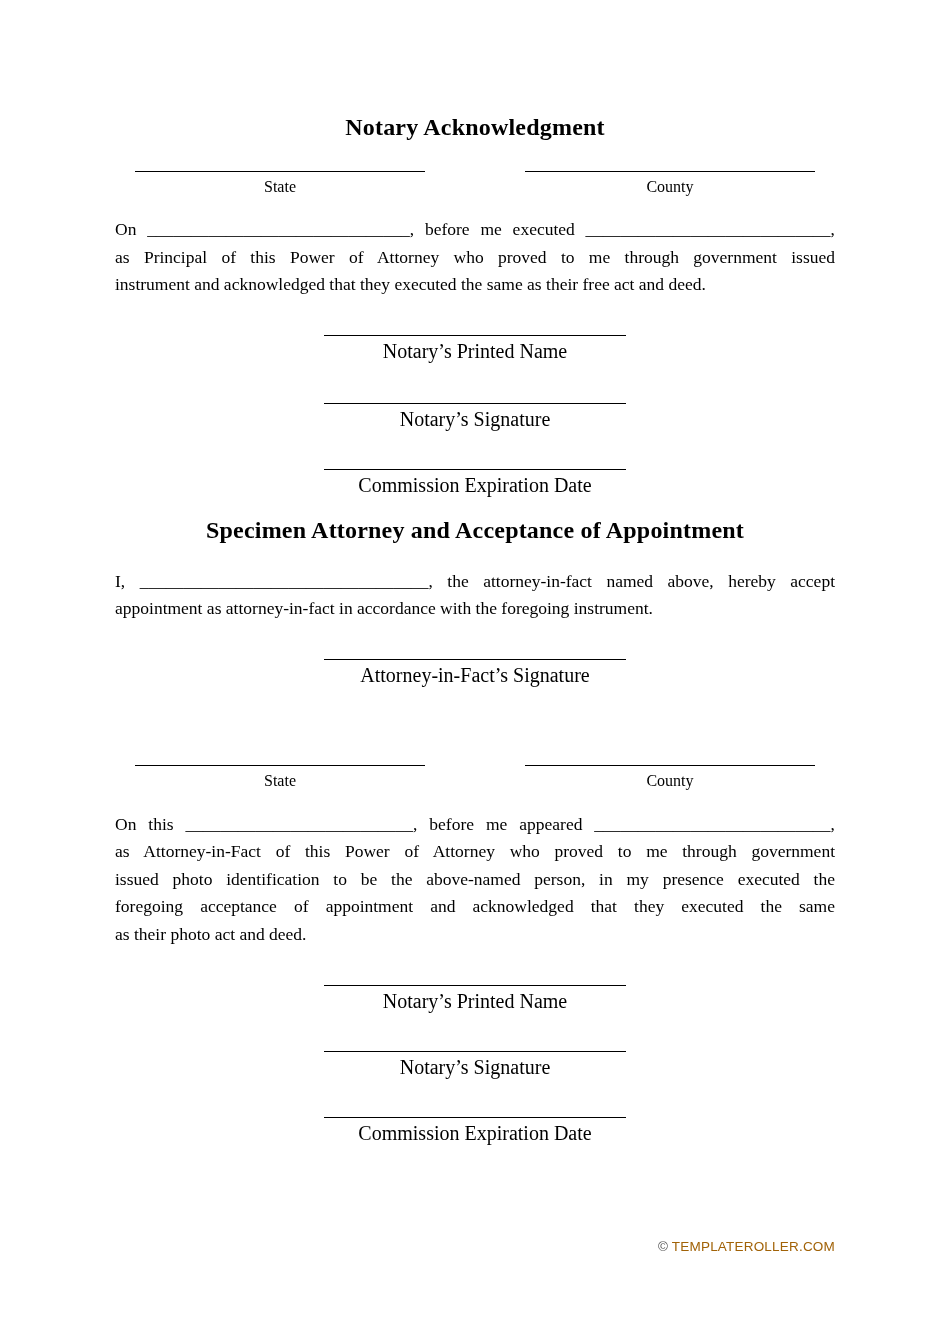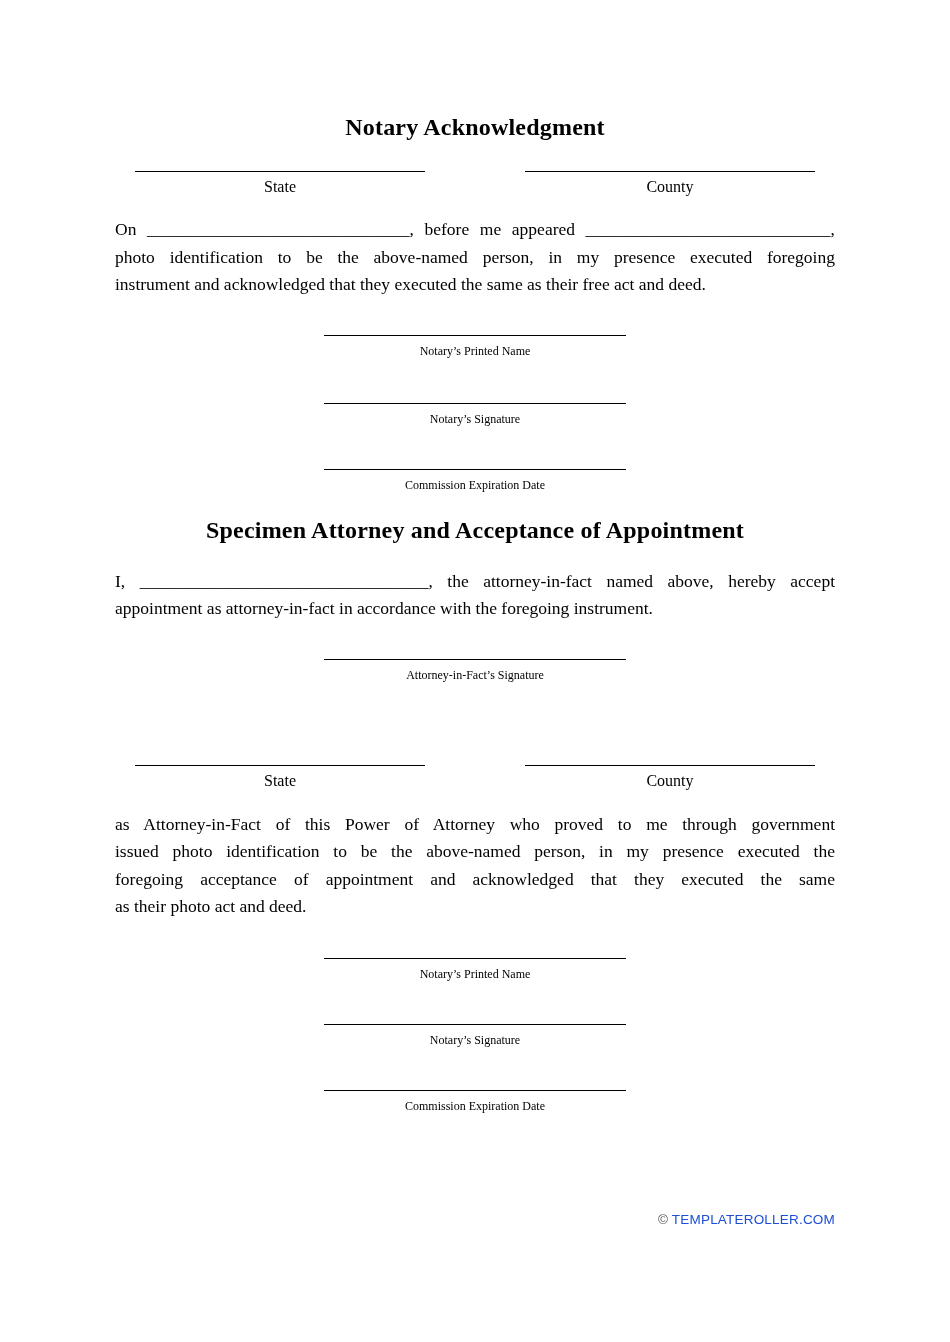--- a/index.html
+++ b/index.html
@@ -63,21 +63,21 @@
   .sig-block {
     width: 302px;
     margin: 0 auto;
   }
   .sig-block.mt36 { margin-top: 36px; }
   .sig-block.mt42 { margin-top: 42px; }
   .sig-block.mt40 { margin-top: 40px; }
   .sig-block.mt37 { margin-top: 37px; }
   .sig-label {
     text-align: center;
-    font-size: 12px;
+    font-size: 20px;
     line-height: 19px;
     padding-top: 6px;
   }
   .section-title {
     font-size: 24px;
     font-weight: 700;
     text-align: center;
     line-height: 30px;
     margin-top: 20px;
     letter-spacing: 0.2px;
@@ -86,21 +86,21 @@
   .footer {
     margin-top: 96px;
     text-align: right;
     font-family: "Liberation Sans", "DejaVu Sans", sans-serif;
     font-size: 13.5px;
     line-height: 16px;
     letter-spacing: 0.2px;
   }
   .footer .copy-symbol { color: #555555; }
   .footer a {
-    color: #1d4ed8;
+    color: #a16207;
     text-decoration: none;
   }
 </style>
 </head>
 <body>
 
 <div class="page">
 
   <h1 class="doc-title">Notary Acknowledgment</h1>
 
@@ -109,22 +109,22 @@
       <div class="blank-rule"></div>
       <div class="sc-label">State</div>
     </div>
     <div class="sc-col">
       <div class="blank-rule"></div>
       <div class="sc-label">County</div>
     </div>
   </div>
 
   <div class="para p1">
-    <div class="para-line">On ______________________________, before me appeared ____________________________,</div>
-    <div class="para-line">photo identification to be the above-named person, in my presence executed foregoing</div>
+    <div class="para-line">On ______________________________, before me executed ____________________________,</div>
+    <div class="para-line">as Principal of this Power of Attorney who proved to me through government issued</div>
     <div class="para-line last">instrument and acknowledged that they executed the same as their free act and deed.</div>
   </div>
 
   <div class="sig-block mt36">
     <div class="blank-rule"></div>
     <div class="sig-label">Notary’s Printed Name</div>
   </div>
 
   <div class="sig-block mt42">
     <div class="blank-rule"></div>
@@ -153,20 +153,21 @@
       <div class="blank-rule"></div>
       <div class="sc-label">State</div>
     </div>
     <div class="sc-col">
       <div class="blank-rule"></div>
       <div class="sc-label">County</div>
     </div>
   </div>
 
   <div class="para p3">
+    <div class="para-line">On this __________________________, before me appeared ___________________________,</div>
     <div class="para-line">as Attorney-in-Fact of this Power of Attorney who proved to me through government</div>
     <div class="para-line">issued photo identification to be the above-named person, in my presence executed the</div>
     <div class="para-line">foregoing acceptance of appointment and acknowledged that they executed the same</div>
     <div class="para-line last">as their photo act and deed.</div>
   </div>
 
   <div class="sig-block mt37">
     <div class="blank-rule"></div>
     <div class="sig-label">Notary’s Printed Name</div>
   </div>

